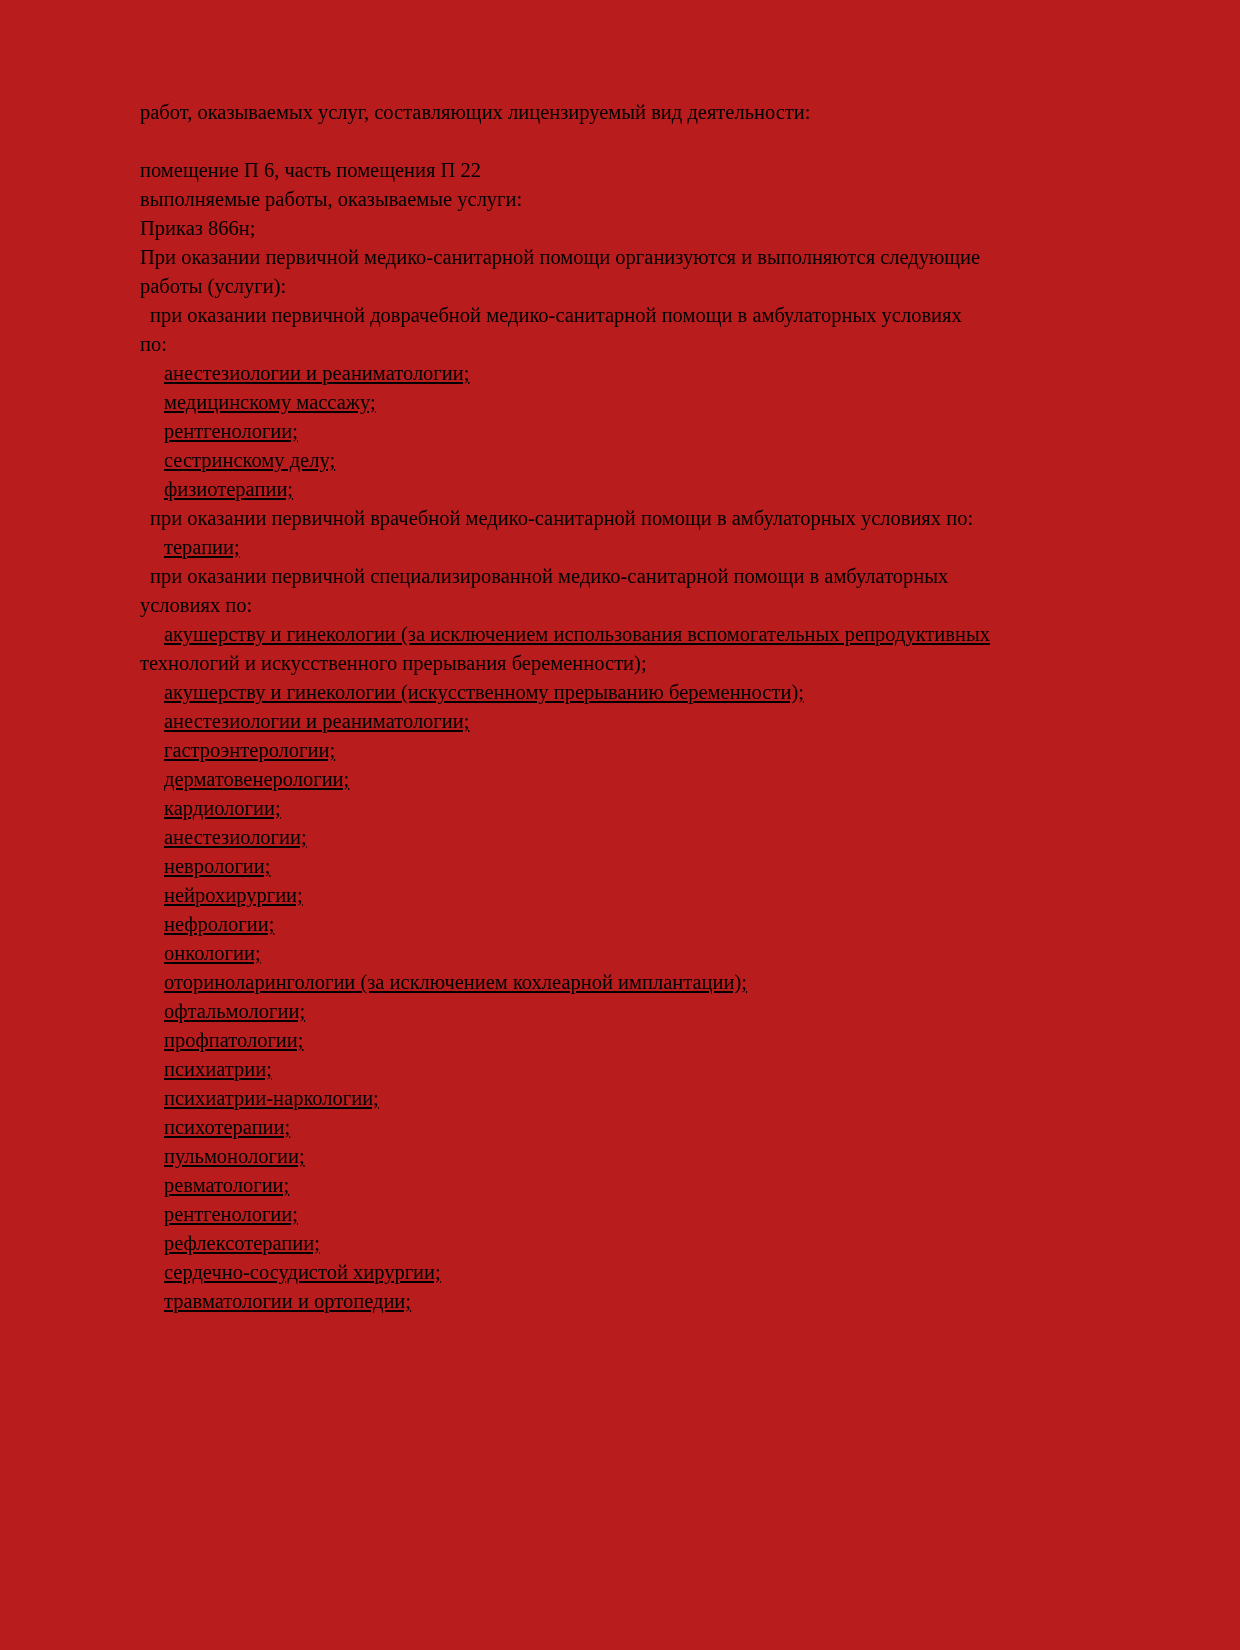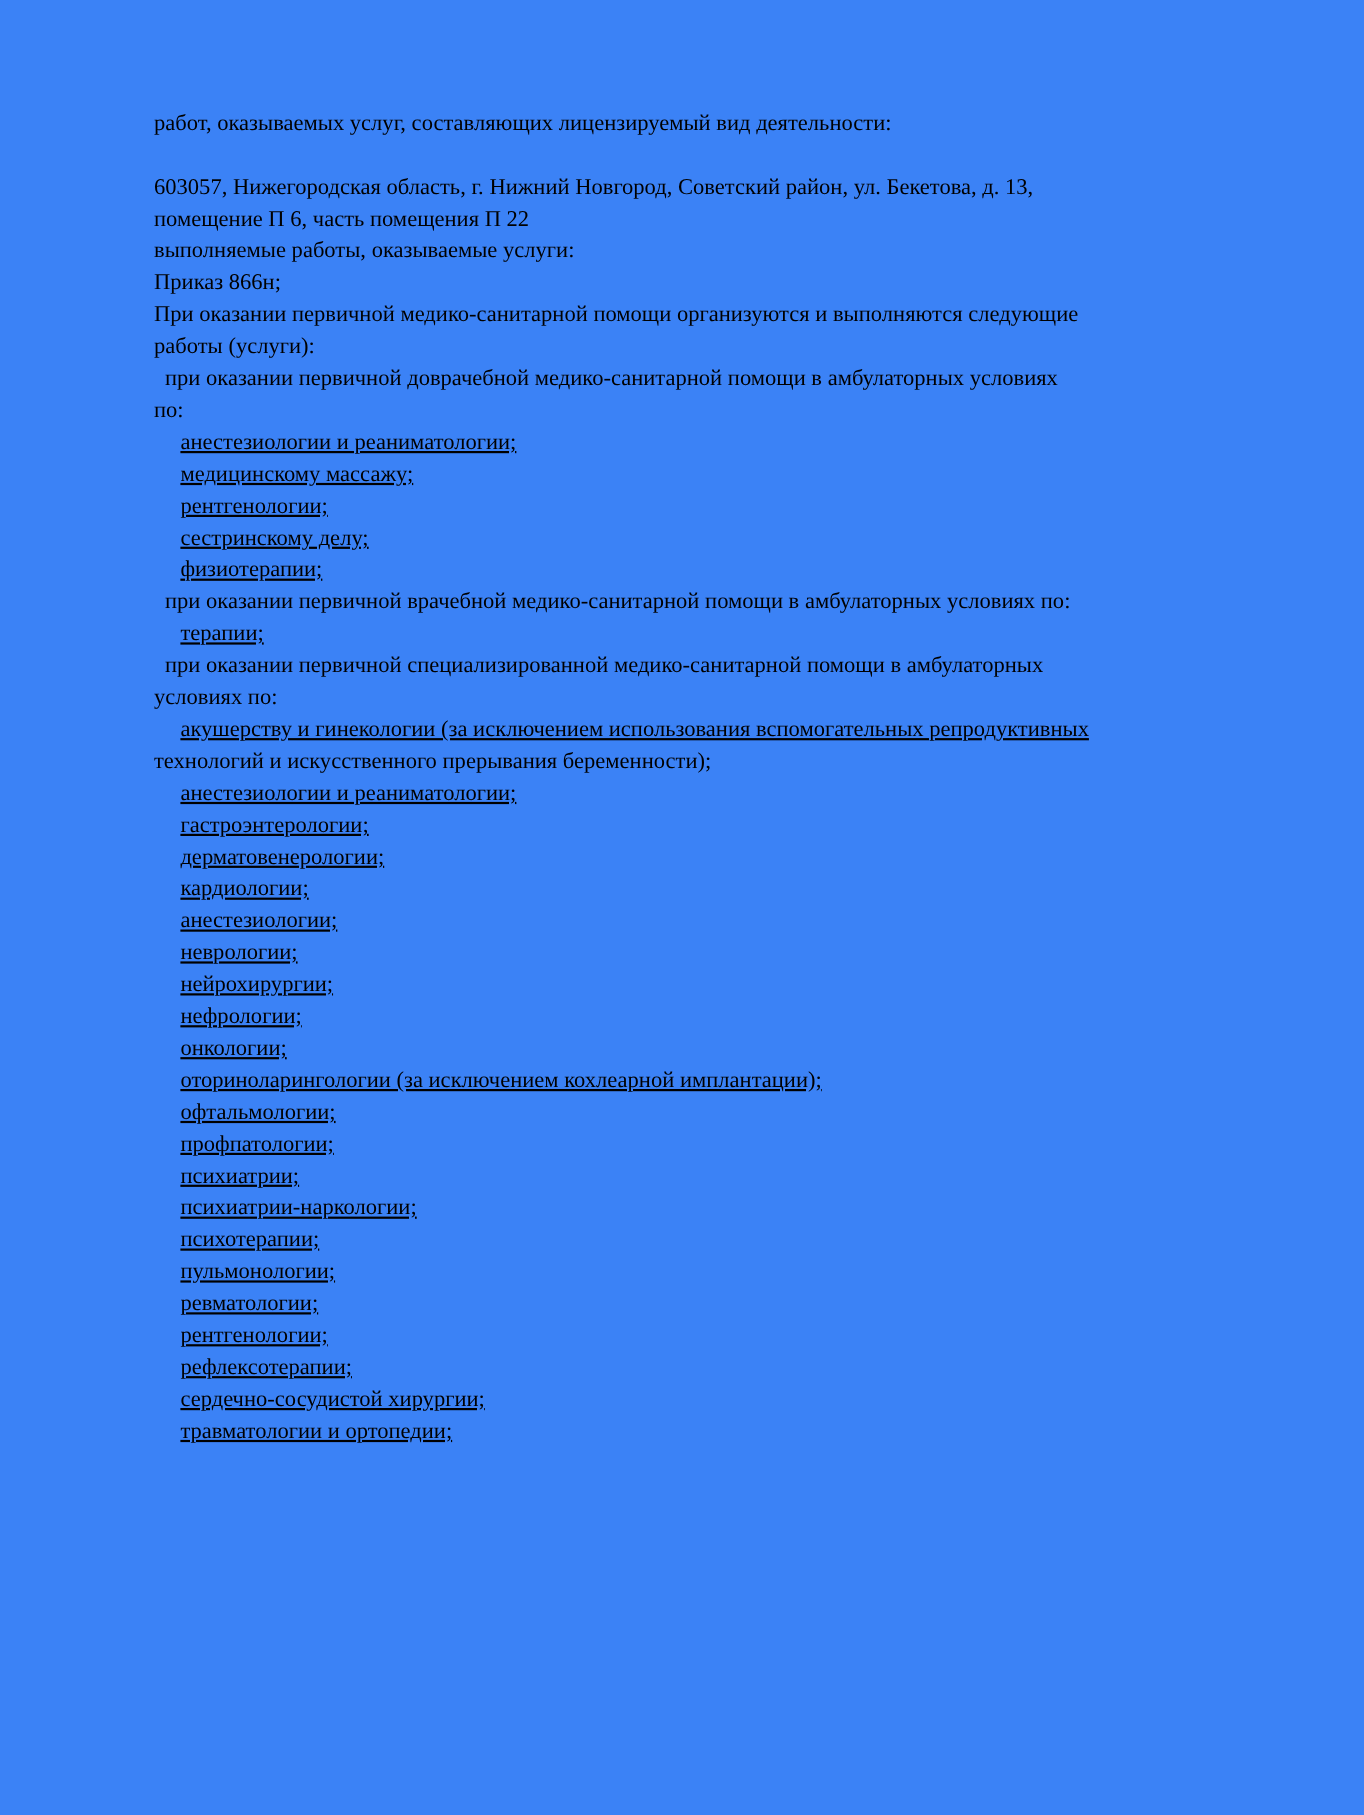--- a/index.html
+++ b/index.html
@@ -8,59 +8,59 @@
     background: #ffffff;
   }
   body {
     min-height: 1650px;
     font-family: "Liberation Serif", "DejaVu Serif", serif;
     color: #000000;
   }
   .page {
     width: 1240px;
     min-height: 1650px;
-    background: #3b82f6;
+    background: #b91c1c;
     padding: 98px 130px 40px 140px;
   }
   .doc-body {
     font-size: 20.5px;
     line-height: 29px;
     white-space: nowrap;
   }
   .doc-line { min-height: 29px; }
   .indent-0 { padding-left: 0; }
   .indent-1 { padding-left: 10px; font-family: Liberation Serif, serif; }
   .indent-2 { padding-left: 24px; text-decoration: underline; }
 </style>
 </head>
 <body>
 
 <div class="page">
   <div class="doc-body">
       <div class="doc-line indent-0">работ, оказываемых услуг, составляющих лицензируемый вид деятельности:</div>
       <div class="doc-line indent-0">&nbsp;</div>
-      <div class="doc-line indent-0">603057, Нижегородская область, г. Нижний Новгород, Советский район, ул. Бекетова, д. 13,</div>
       <div class="doc-line indent-0">помещение П 6, часть помещения П 22</div>
       <div class="doc-line indent-0">выполняемые работы, оказываемые услуги:</div>
       <div class="doc-line indent-0">Приказ 866н;</div>
       <div class="doc-line indent-0">При оказании первичной медико-санитарной помощи организуются и выполняются следующие</div>
       <div class="doc-line indent-0">работы (услуги):</div>
       <div class="doc-line indent-1">при оказании первичной доврачебной медико-санитарной помощи в амбулаторных условиях</div>
       <div class="doc-line indent-0">по:</div>
       <div class="doc-line indent-2">анестезиологии и реаниматологии;</div>
       <div class="doc-line indent-2">медицинскому массажу;</div>
       <div class="doc-line indent-2">рентгенологии;</div>
       <div class="doc-line indent-2">сестринскому делу;</div>
       <div class="doc-line indent-2">физиотерапии;</div>
       <div class="doc-line indent-1">при оказании первичной врачебной медико-санитарной помощи в амбулаторных условиях по:</div>
       <div class="doc-line indent-2">терапии;</div>
       <div class="doc-line indent-1">при оказании первичной специализированной медико-санитарной помощи в амбулаторных</div>
       <div class="doc-line indent-0">условиях по:</div>
       <div class="doc-line indent-2">акушерству и гинекологии (за исключением использования вспомогательных репродуктивных</div>
       <div class="doc-line indent-0">технологий и искусственного прерывания беременности);</div>
+      <div class="doc-line indent-2">акушерству и гинекологии (искусственному прерыванию беременности);</div>
       <div class="doc-line indent-2">анестезиологии и реаниматологии;</div>
       <div class="doc-line indent-2">гастроэнтерологии;</div>
       <div class="doc-line indent-2">дерматовенерологии;</div>
       <div class="doc-line indent-2">кардиологии;</div>
       <div class="doc-line indent-2">анестезиологии;</div>
       <div class="doc-line indent-2">неврологии;</div>
       <div class="doc-line indent-2">нейрохирургии;</div>
       <div class="doc-line indent-2">нефрологии;</div>
       <div class="doc-line indent-2">онкологии;</div>
       <div class="doc-line indent-2">оториноларингологии (за исключением кохлеарной имплантации);</div>

